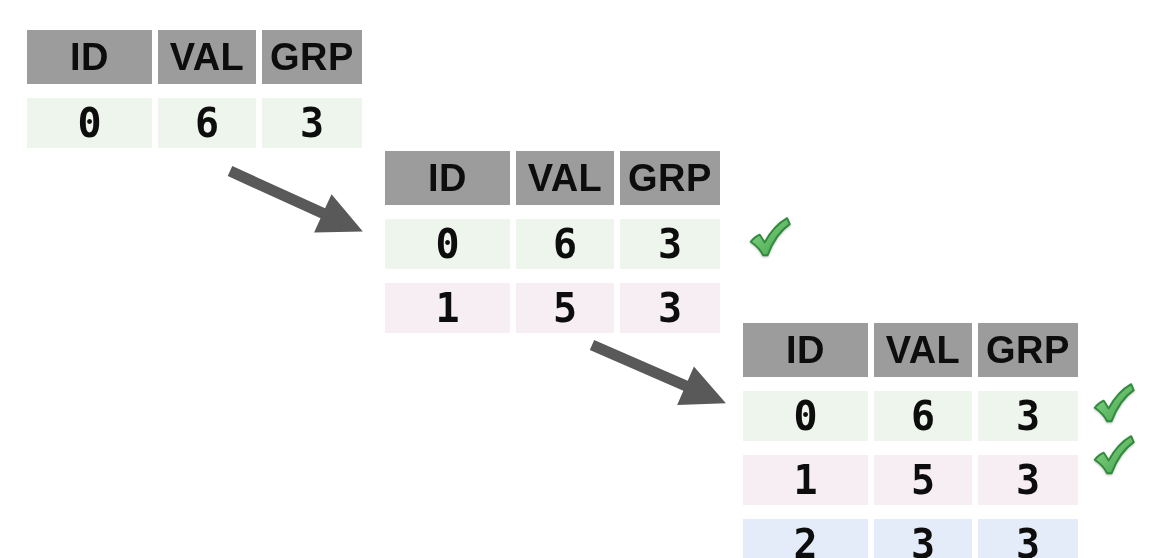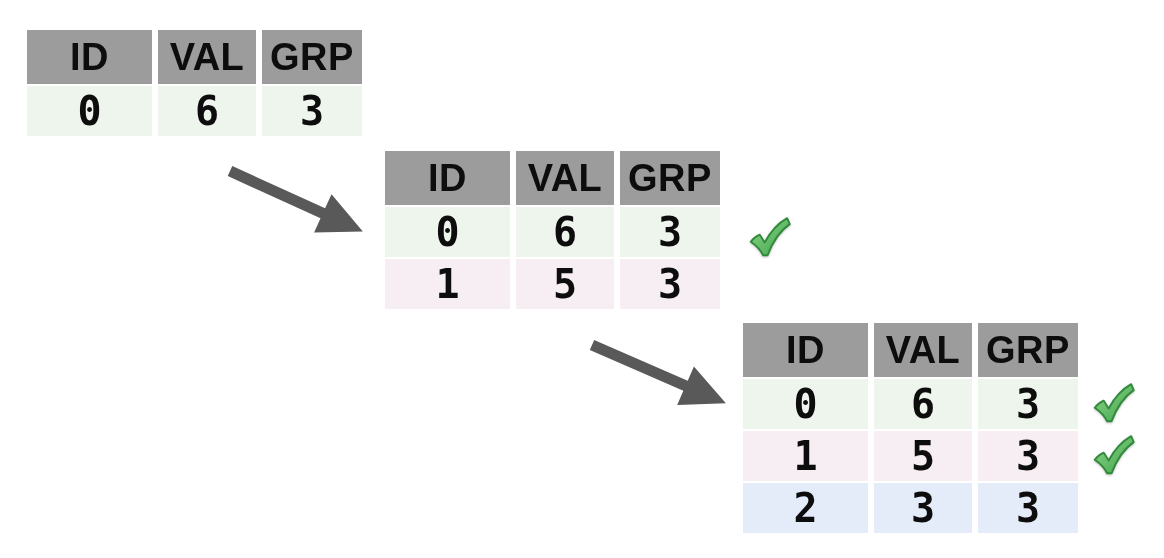--- a/index.html
+++ b/index.html
@@ -10,21 +10,21 @@
     background: var(--background, #ffffff);
     overflow: hidden;
     font-family: "Liberation Sans", sans-serif;
   }
   .tbl {
     position: absolute;
     display: grid;
     grid-template-columns: 125px 98px 100px;
     grid-template-rows: 54px;
     grid-auto-rows: 50px;
-    gap: 2px 6px;
+    gap: 14px 6px;
   }
   .cell {
     display: flex;
     align-items: center;
     justify-content: center;
     color: var(--text, #0d0d0d);
   }
   .th {
     background: var(--header-bg, #9c9c9c);
     font: 700 38px "Liberation Sans", sans-serif;

